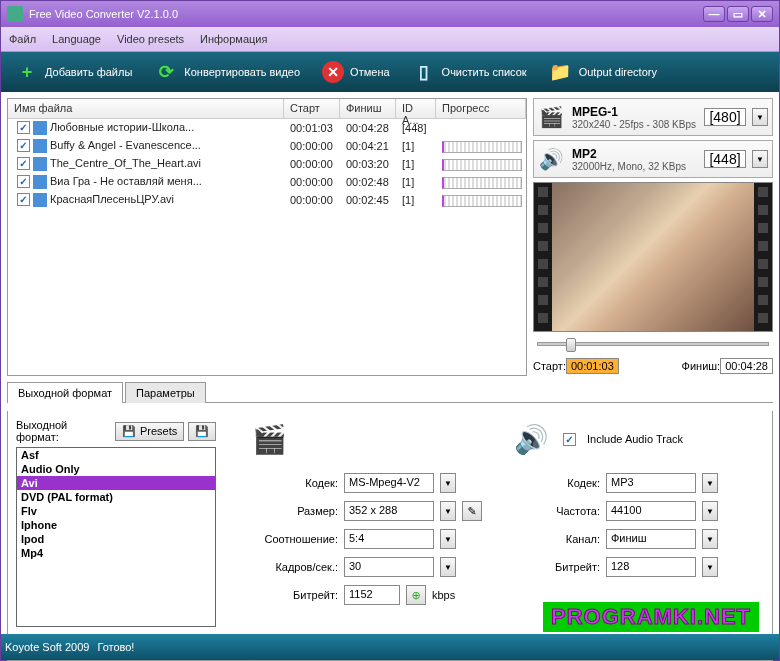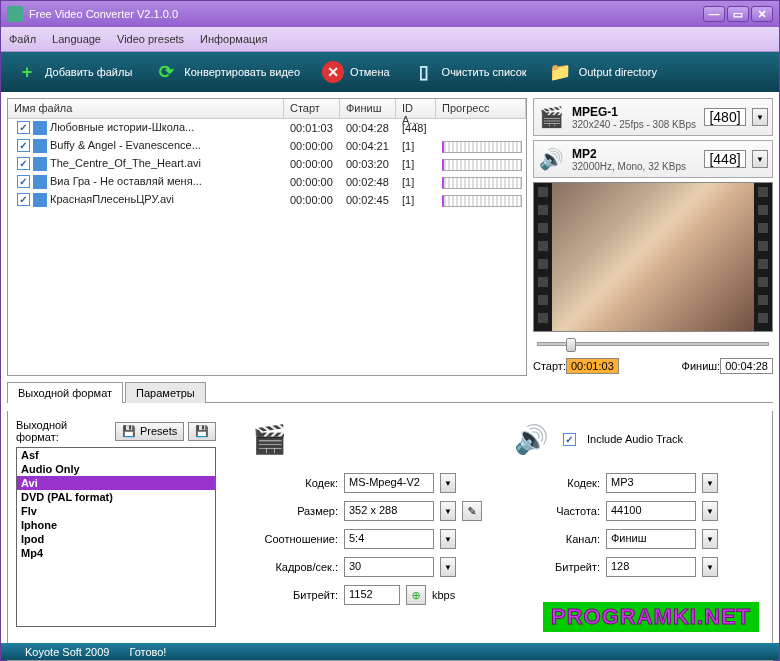--- a/index.html
+++ b/index.html
@@ -56,21 +56,21 @@
 .fmtlist div{padding:1px 4px;font-weight:bold;font-size:11px}
 .fmtlist div.sel{background:#9932cc;color:#fff}
 .paramcol{flex:1;display:flex;gap:30px}
 .pgroup{display:flex;flex-direction:column;gap:8px}
 .prow{display:flex;align-items:center;gap:6px}
 .prow label{width:88px;text-align:right;font-size:11px}
 .pinput{width:90px;height:20px;border:1px solid #888;padding:2px 4px;background:#fff}
 .pdd{width:16px;height:20px;border:1px solid #888;background:linear-gradient(#f8f8f8,#ddd);display:flex;align-items:center;justify-content:center;font-size:8px}
 .picon{width:20px;height:20px;border:1px solid #888;background:linear-gradient(#f8f8f8,#ddd);display:flex;align-items:center;justify-content:center}
 .bigicon{width:40px;height:40px;display:flex;align-items:center;justify-content:center;font-size:28px;margin-bottom:6px}
-.statusbar{position:absolute;bottom:0;left:0;right:0;height:17px;background:linear-gradient(#2080a0,#0d5068);color:#fff;display:flex;align-items:center;padding:0 24px;font-size:11px;gap:20px}
+.statusbar{position:absolute;bottom:0;left:0;right:0;height:26px;background:linear-gradient(#2080a0,#0d5068);color:#fff;display:flex;align-items:center;padding:0 4px;font-size:11px;gap:8px}
 .watermark{position:absolute;bottom:28px;right:20px;background:#0c0;color:#b4d;font-size:22px;font-weight:bold;font-family:Impact,sans-serif;padding:2px 8px;letter-spacing:1px;-webkit-text-stroke:1px #808}
 </style>
 </head>
 <body>
 
 <div class="window">
   <div class="titlebar">
     <div class="app-icon"></div>
     <div class="title">Free Video Converter V2.1.0.0</div>
     <div class="winbtns">

